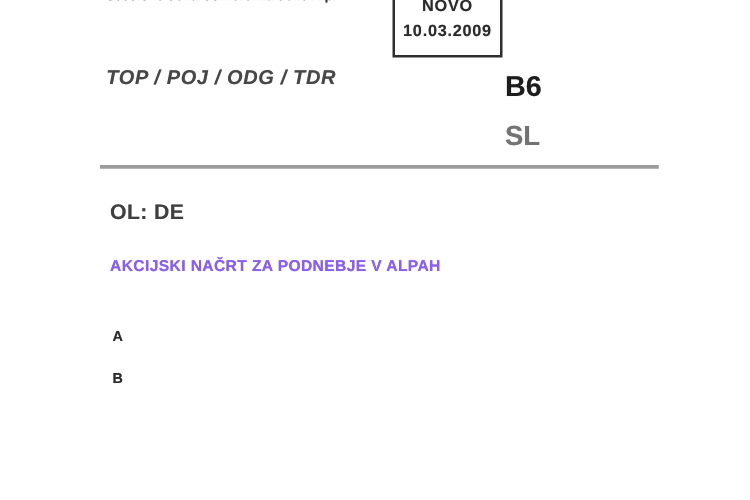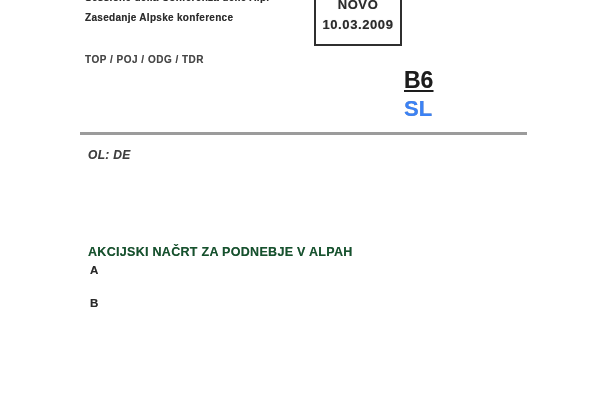--- a/index.html
+++ b/index.html
@@ -25,25 +25,26 @@
     color: #2e2e2e;
     letter-spacing: 0.3px;
     line-height: 12px;
     text-shadow: 0 0 0.6px rgba(40,40,40,0.55);
   }
   .it-line { left: 85px; top: -8px; }
   .sl-line { left: 85px; top: 12px; }
 
   .agenda-codes {
     left: 85px; top: 54px;
-    font-size: 10px;
+    font-size: 16px;
     font-weight: 700;
     color: #474747;
     letter-spacing: 0.5px;
     text-shadow: 0 0 0.6px rgba(70,70,70,0.5);
+    font-style: italic;
   }
 
   
   .stamp-box {
     left: 314px; top: -24px;
     width: 88px; height: 70px;
     border: 2px solid #2f2f2f;
     box-sizing: border-box;
     padding-top: 17px;
     text-align: center;
@@ -51,62 +52,59 @@
   .stamp-box div {
     line-height: 20px;
     font-size: 13px;
     font-weight: 700;
     color: #2b2b2b;
     letter-spacing: 0.6px;
     text-shadow: 0 0 0.7px rgba(40,40,40,0.5);
   }
 
   .doc-code {
-    left: 404px; top: 68px;
+    left: 404px; top: 57px;
     font-size: 23px;
     font-weight: 700;
     color: #1d1d1d;
     line-height: 24px;
     text-shadow: 0 0 0.6px rgba(0,0,0,0.4);
-    text-decoration: underline;
   }
   .lang-code {
     left: 404px; top: 97px;
     font-size: 22px;
     font-weight: 700;
-    color: #3b82f6;
+    color: #737373;
     line-height: 24px;
     text-shadow: 0 0 0.6px rgba(0,0,0,0.4);
   }
 
   .divider {
     left: 80px; top: 132px;
     width: 447px; height: 3px;
     background: #9b9b9b;
   }
 
   .orig-lang {
-    left: 88px; top: 148px;
-    font-size: 12px;
+    left: 88px; top: 160px;
+    font-size: 17px;
     font-weight: 600;
     color: #3f3f3f;
     letter-spacing: 0.3px;
     text-shadow: 0 0 0.5px rgba(60,60,60,0.45);
-    font-style: italic;
   }
 
   .doc-title {
     left: 88px; top: 206px;
     font-size: 12.5px;
     font-weight: 700;
-    color: #14532d;
+    color: #8b5cf6;
     letter-spacing: 0.3px;
     line-height: 15px;
     text-shadow: 0 0 0.6px rgba(30,30,30,0.5);
-    margin-top: 39px;
   }
 
   .attachment-row {
     left: 90px;
     display: flex;
     font-size: 11.5px;
     font-weight: 700;
     color: #2a2a2a;
     line-height: 14px;
     letter-spacing: 0.2px;
@@ -116,21 +114,20 @@
   .row-a { top: 263px; }
   .row-b { top: 296px; }
 </style>
 </head>
 <body>
 
 <div id="page">
 
   <div class="abs session-line it-line">Sessione della Conferenza delle Alpi</div>
 
-  <div class="abs session-line sl-line">Zasedanje Alpske konference</div>
 
   <div class="abs stamp-box">
     <div>NOVO</div>
     <div>10.03.2009</div>
   </div>
 
   <div class="abs agenda-codes">TOP / POJ / ODG / TDR</div>
 
   <div class="abs doc-code">B6</div>
 

